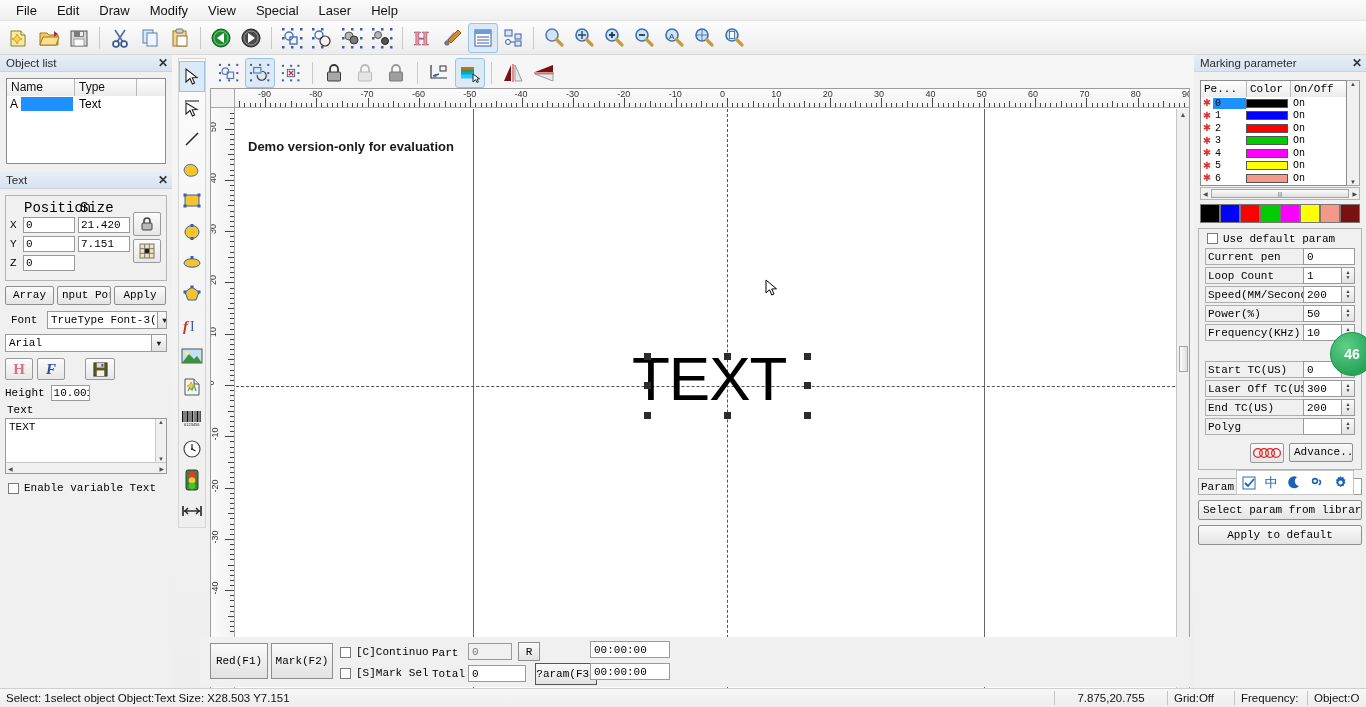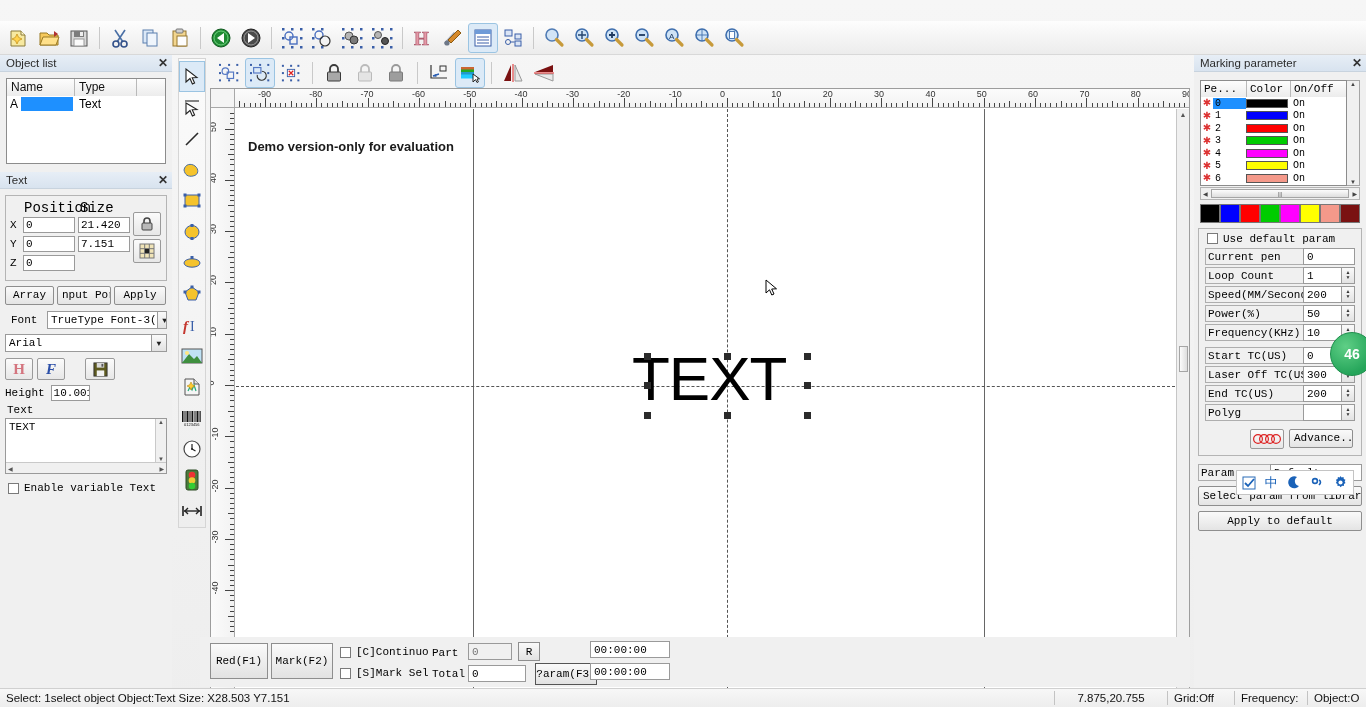--- a/index.html
+++ b/index.html
@@ -284,20 +284,30 @@
   .sb-cell { padding: 0 6px; line-height:18px; white-space:nowrap; overflow:hidden; }
   .sb-div { width:1px; height:14px; background:#c3c3c3; }
 
   svg { display:block; }
 </style>
 </head>
 <body>
 
 <div id="app">
 
+  <div id="menubar">
+    <div class="menu-item">File</div>
+    <div class="menu-item">Edit</div>
+    <div class="menu-item">Draw</div>
+    <div class="menu-item">Modify</div>
+    <div class="menu-item">View</div>
+    <div class="menu-item">Special</div>
+    <div class="menu-item">Laser</div>
+    <div class="menu-item">Help</div>
+  </div>
 
   <div id="toolbar">
 
     <div class="tb-btn">
       <svg width="22" height="22" viewBox="0 0 22 22">
         <path d="M3 4 L13 4 L17 8 L17 19 L3 19 Z" fill="#f7e9a0" stroke="#8a7a3a"></path>
         <path d="M13 4 L13 8 L17 8" fill="#fff8cc" stroke="#8a7a3a"></path>
         <path d="M9 7 l1.6 3.4 3.4 1.6 -3.4 1.6 -1.6 3.4 -1.6-3.4 -3.4-1.6 3.4-1.6 Z" fill="#ffd24d" stroke="#c08a12" stroke-width="0.7"></path>
       </svg>
     </div>
@@ -1346,21 +1356,21 @@
             </span>
           </div>
           <div class="prow">
             <span class="plbl">Frequency(KHz)</span>
             <span class="pval">10</span>
             <span class="spin">
               <span>▲</span>
               <span>▼</span>
             </span>
           </div>
-          <div class="prow" style="margin-top: 6px;">
+          <div class="prow" style="margin-top: 20px;">
             <span class="plbl">Start TC(US)</span>
             <span class="pval">0</span>
             <span class="spin">
               <span>▲</span>
               <span>▼</span>
             </span>
           </div>
           <div class="prow">
             <span class="plbl">Laser Off TC(US</span>
             <span class="pval">300</span>

